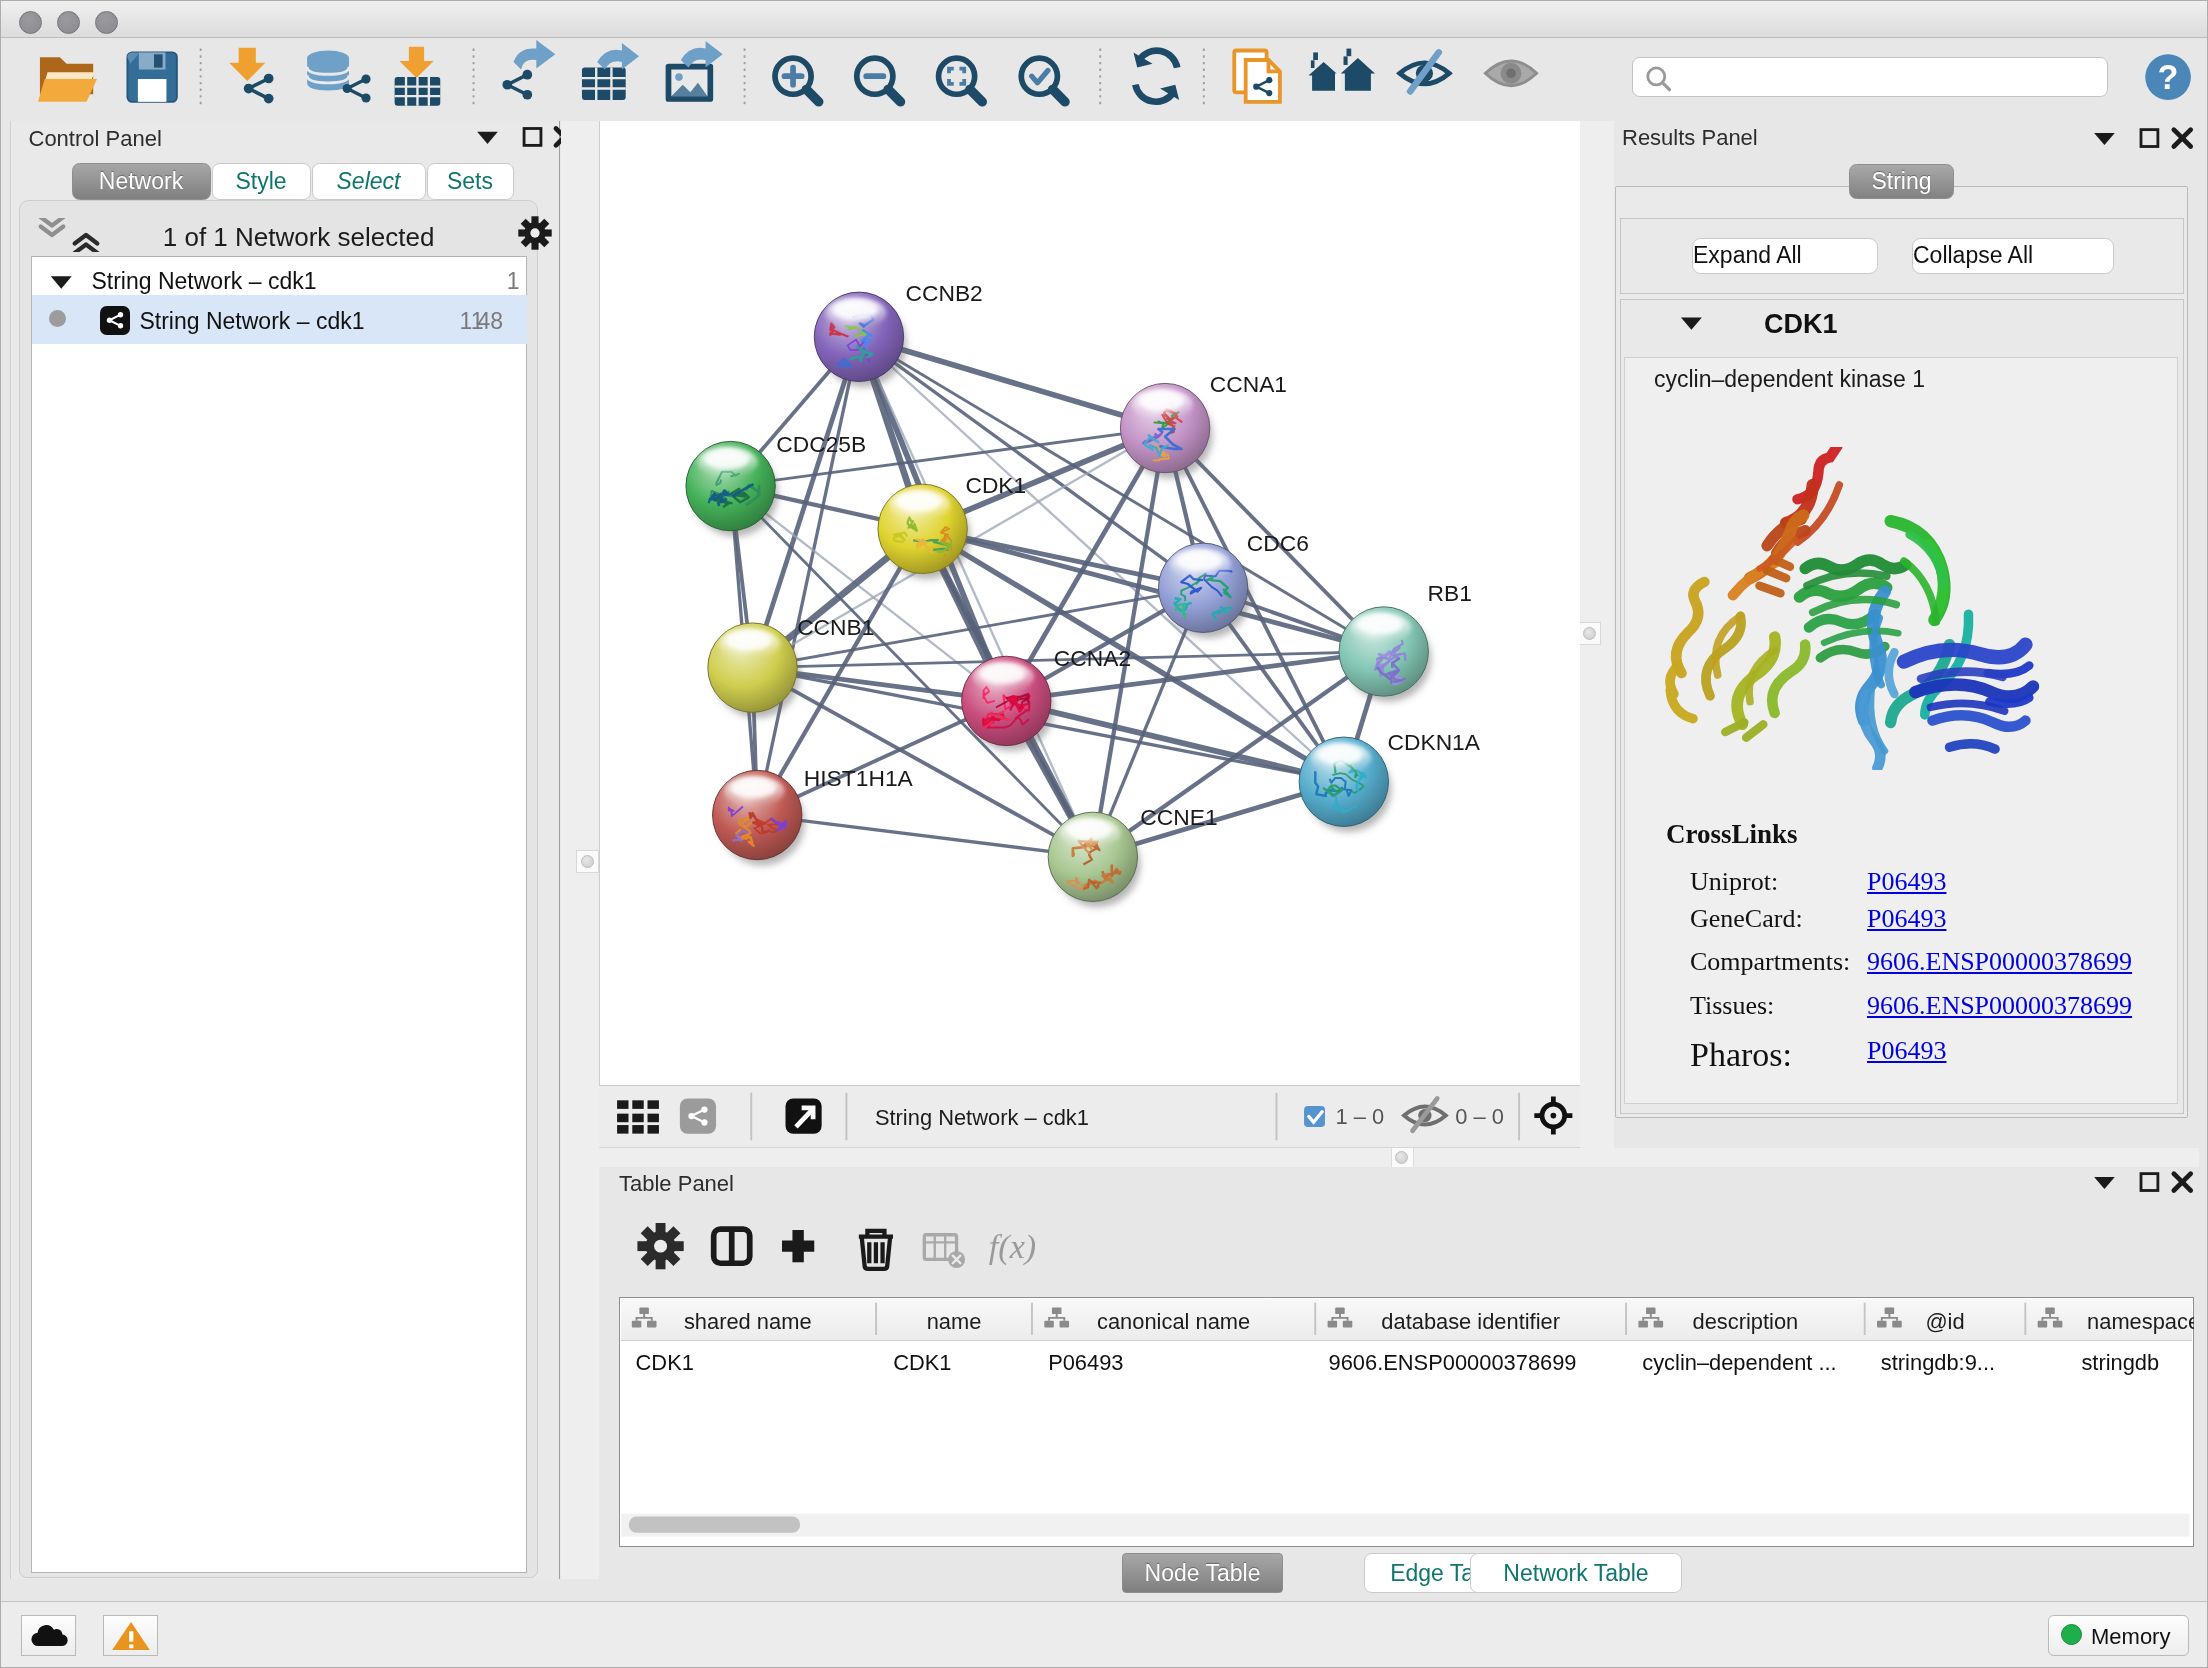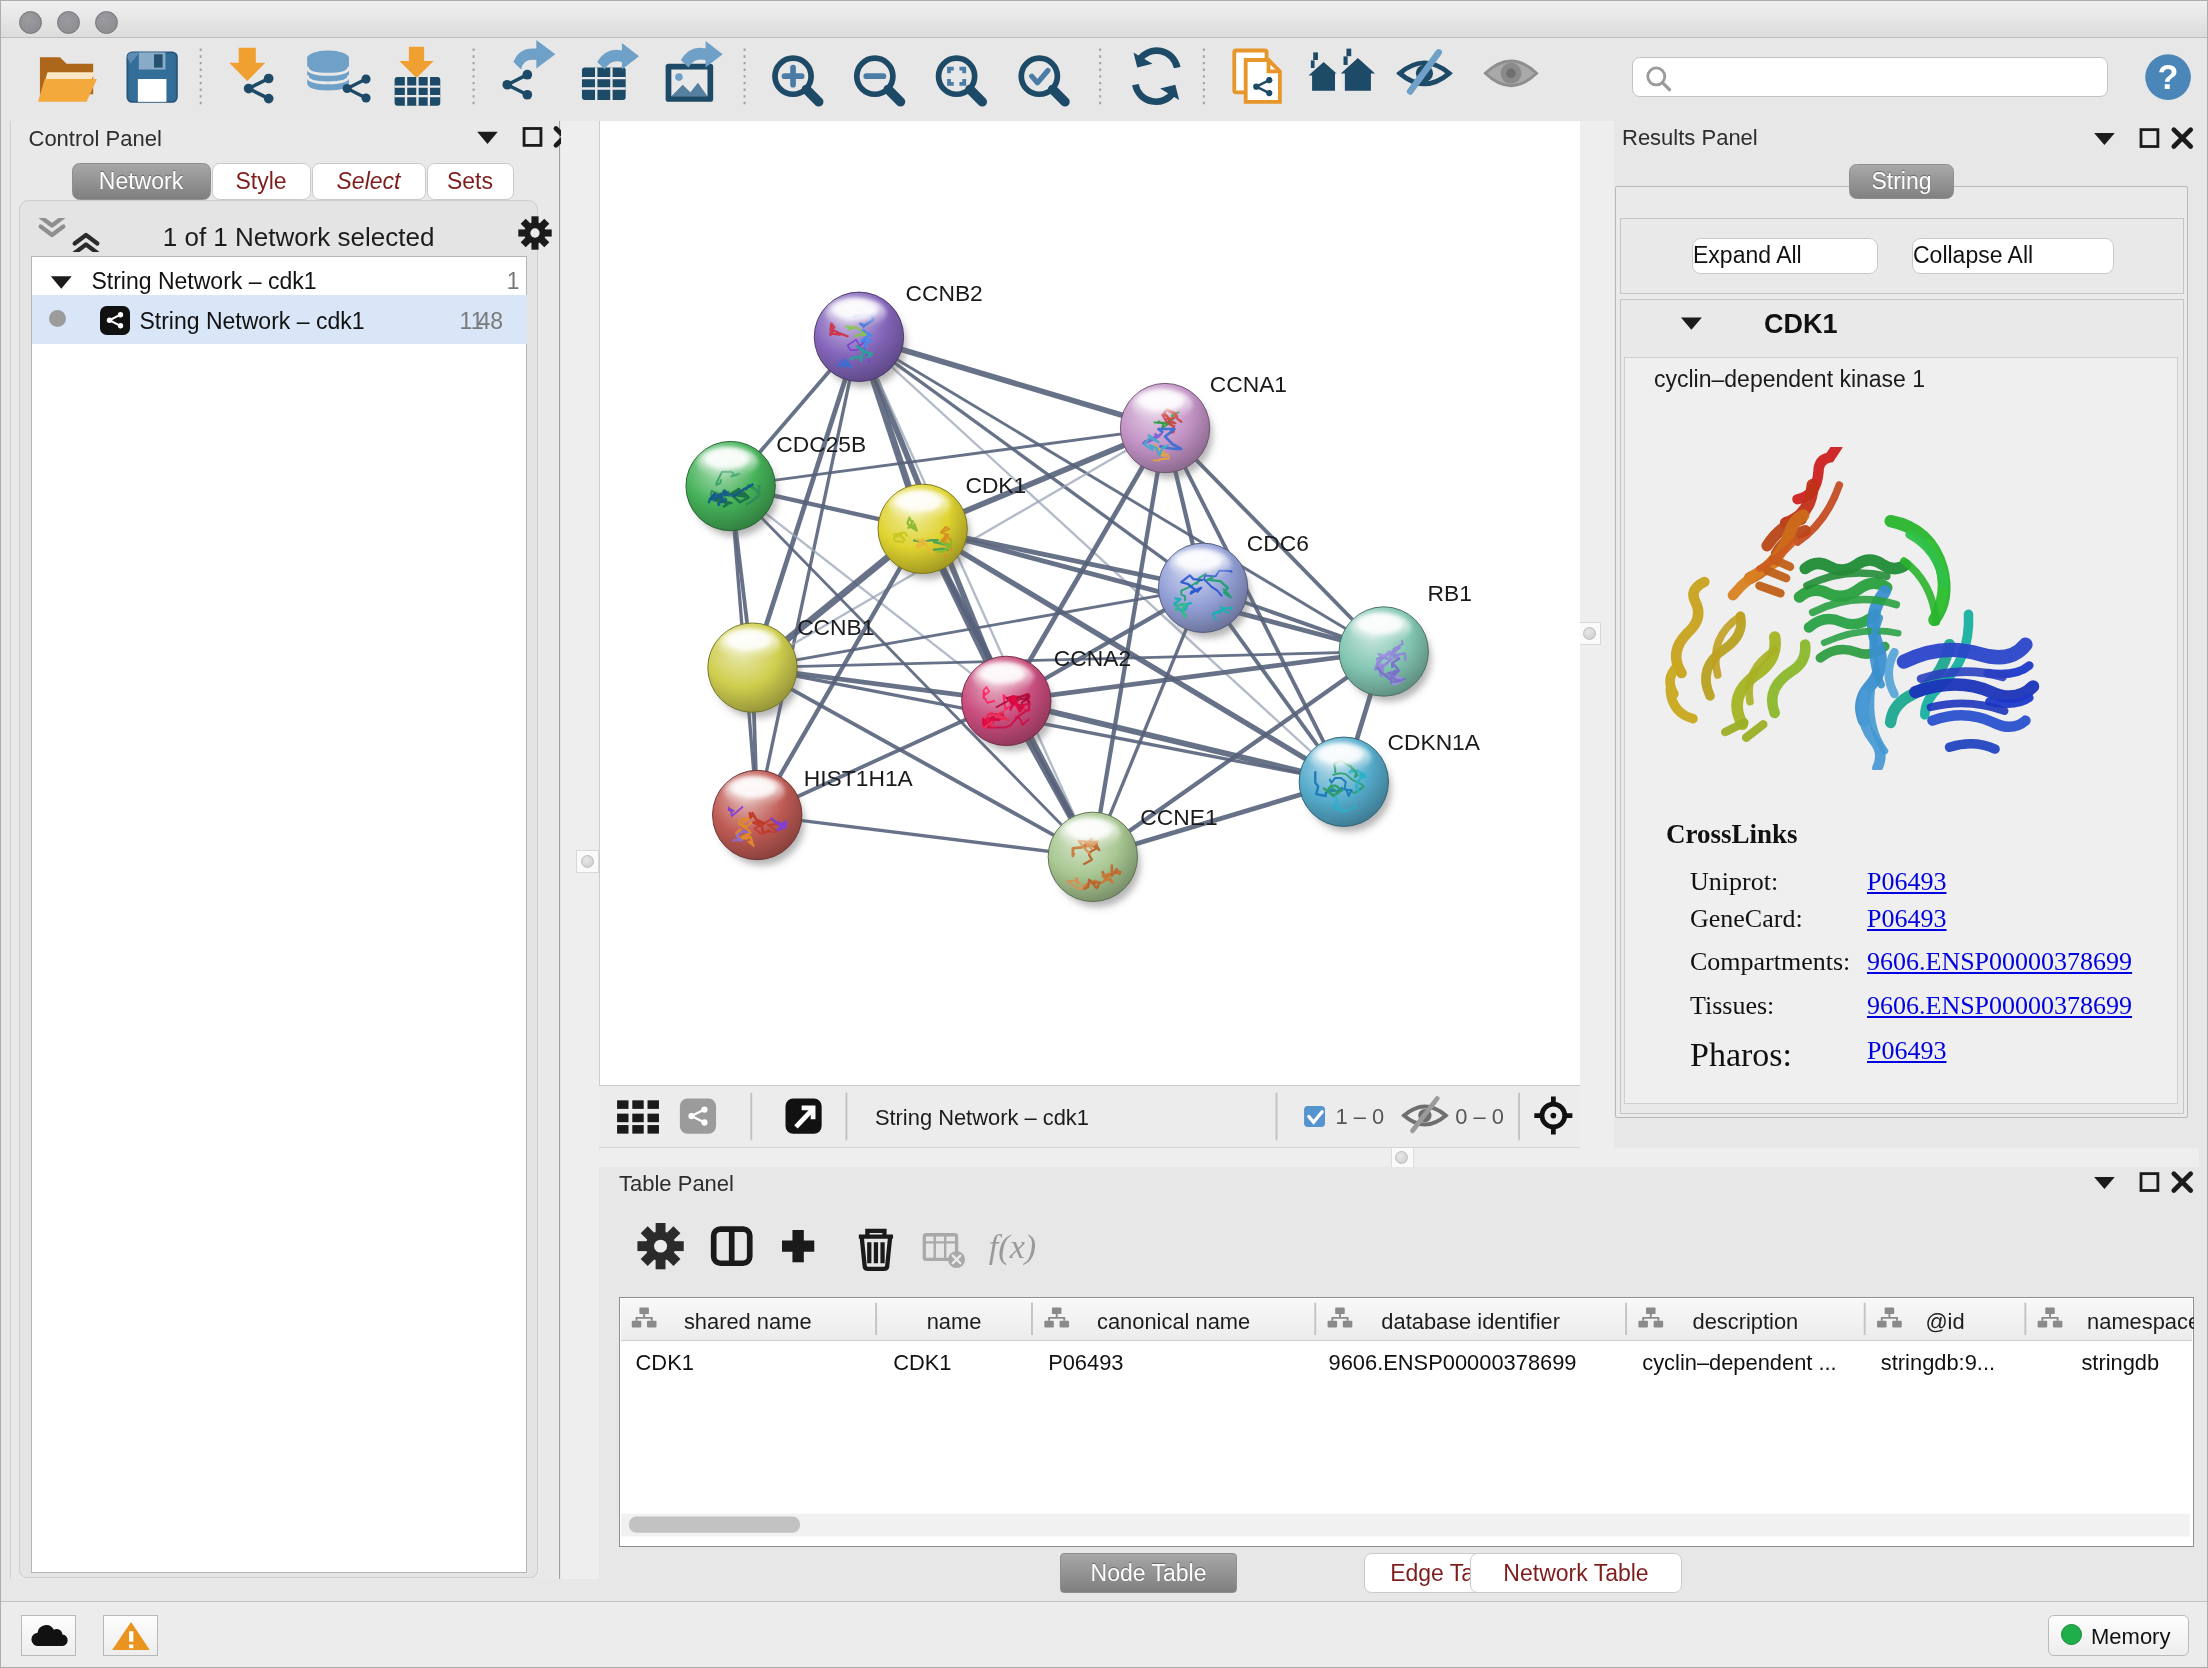--- a/index.html
+++ b/index.html
@@ -7,21 +7,21 @@
 #titlebar{position:absolute;left:0;top:0;width:2208px;height:38px;
  background:linear-gradient(#f0f0f0,#dcdcdc);border-bottom:1px solid #bdbdbd}
 .tl{position:absolute;top:10.5px;width:23px;height:23px;border-radius:50%;
  background:radial-gradient(circle at 40% 35%,#9b9b9f,#8a8a8e);border:1px solid #757579}
 #wtitle{position:absolute;top:5.7px;left:0;width:2208px;text-align:center;
  font-size:27px;font-weight:normal;color:#3a3a3a;letter-spacing:0}
 #searchbox{position:absolute;left:1632px;top:57px;width:476px;height:40px;background:#fff;
  border:1.9px solid #c2c2c2;border-radius:7.6px}
 .paneltitle{font-size:22px;color:#2d2d2d}
 .tabbtn{position:absolute;height:37px;border:1px solid #c9c9c9;background:#fff;
- font-size:23px;color:#7f1d1d;text-align:center;line-height:35px}
+ font-size:23px;color:#0f766e;text-align:center;line-height:35px}
 .tabsel{background:linear-gradient(#a7a7a7,#7f7f7f);color:#fff;border-color:#8e8e8e;
  text-shadow:0 -1px 1px rgba(0,0,0,.35)}
 .whitebtn{position:absolute;background:#fff;border:1.9px solid #c9c9c9;border-radius:8.6px;
  font-size:23px;color:#111;text-align:left}
 a.lnk{color:#0000e0;text-decoration:underline}
 </style></head><body>
 <div class="abs" style="left:0;top:0;width:2208px;height:1668px;box-shadow:inset 0 0 0 1px #adadad;z-index:50;pointer-events:none"></div>
 <div id="titlebar">
     <div class="tl" style="left:19px"></div>
     <div class="tl" style="left:57px"></div>
@@ -759,21 +759,21 @@
     <text x="17" y="77" font-size="23" fill="#111">CDK1</text>
     <text x="288" y="77" font-size="23" fill="#111">CDK1</text>
     <text x="451" y="77" font-size="23" fill="#111">P06493</text>
     <text x="746" y="77" font-size="23" fill="#111">9606.ENSP00000378699</text>
     <text x="1076" y="77" font-size="23" fill="#111">cyclin–dependent ...</text>
     <text x="1327" y="77" font-size="23" fill="#111">stringdb:9...</text>
     <text x="1538" y="77" font-size="23" fill="#111">stringdb</text>
     <rect x="2" y="228" width="1650" height="24" fill="#f1f1f1"></rect>
     <rect x="10" y="231" width="180" height="17" rx="8" fill="#c2c2c2"></rect>
   </svg>
-<div class="tabbtn tabsel" style="left:1060px;top:1553px;width:177px;height:40px;line-height:38px;border-radius:4px">Node Table</div>
+<div class="tabbtn tabsel" style="left:1122px;top:1553px;width:161px;height:40px;line-height:38px;border-radius:4px">Node Table</div>
 <div class="tabbtn" style="left:1364px;top:1553px;width:167px;height:40px;line-height:38px;border-radius:7.6px">Edge Table</div>
 <div class="tabbtn" style="left:1470px;top:1553px;width:212px;height:40px;line-height:38px;border-radius:7.6px">Network Table</div>
 <div class="abs" style="left:0;top:1601px;width:2208px;height:68px;background:#ececec;border-top:1px solid #c3c3c3"></div>
 <div class="abs" style="left:21px;top:1615px;width:55px;height:41px;background:linear-gradient(#fdfdfd,#ededed);border:1px solid #b9b9b9"></div>
 <svg class="abs" style="left:28.5px;top:1623px" width="42" height="27" viewBox="0 0 44 28">
     <path d="M10 24 a7 7 0 0 1 -1 -14 a9 9 0 0 1 17 -3 a6 6 0 0 1 9 5 a6 6 0 0 1 -1 12 z" fill="#111"></path>
   </svg>
 <div class="abs" style="left:103px;top:1615px;width:55px;height:41px;background:linear-gradient(#fdfdfd,#ededed);border:1px solid #b9b9b9"></div>
 <svg class="abs" style="left:110px;top:1620px" width="42" height="32" viewBox="0 0 44 34">
     <path d="M22 2 L42 32 H2 Z" fill="#e8941f"></path>

